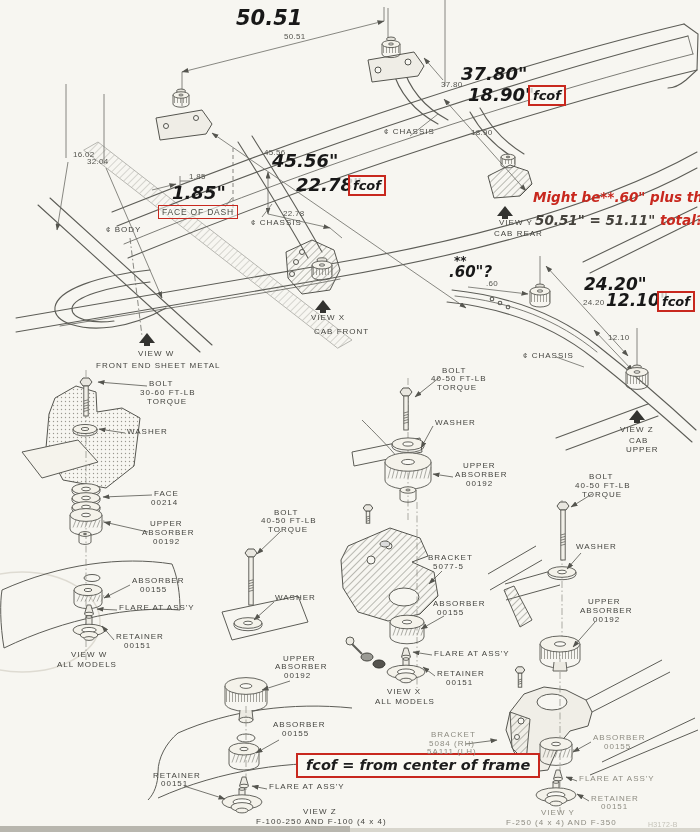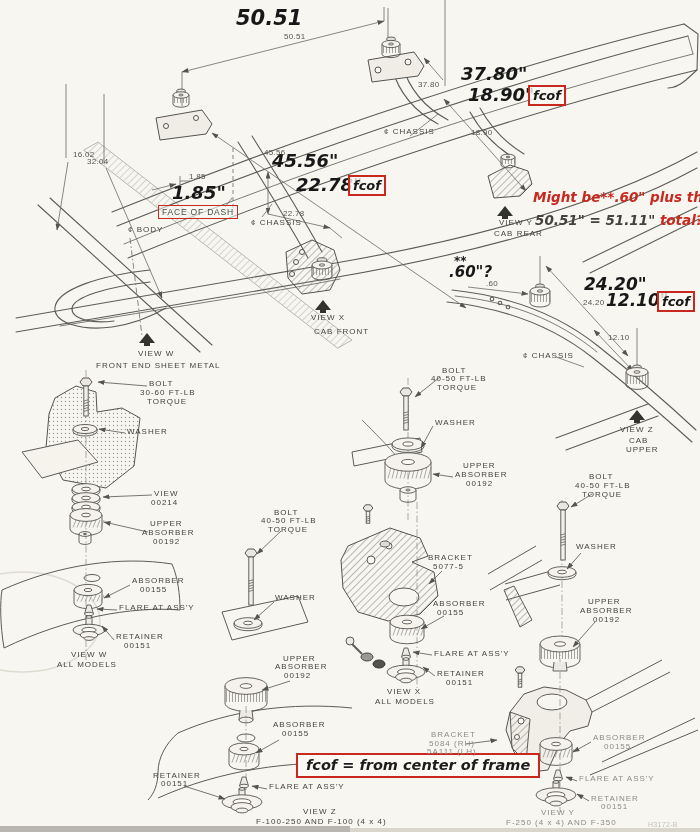--- a/index.html
+++ b/index.html
@@ -525,34 +525,34 @@
 <span class="hand" style="left:606px;top:292px;font-size:17px">12.10"</span>
 <span class="fbox" style="left:657px;top:291px">fcof</span>
 <span class="hand" style="left:454px;top:255px;font-size:12px">**</span>
 <span class="hand" style="left:449px;top:265px;font-size:15px">.60"?</span>
 <span class="note" style="left:533px;top:191px">Might be**.60" plus the</span>
 <span class="note" style="left:535px;top:214px"><span style="color:#45423c">50.51" = 51.11"</span> <span>total?</span></span>
 <span class="legend" style="left:296px;top:753px">fcof = from center of frame</span>
 <span class="rbox" style="left:158px;top:205px">FACE OF DASH</span>
 
 <span class="pn" style="left:284px;top:32px">50.51</span>
-<span class="pn" style="left:418px;top:80px">37.80</span>
+<span class="pn" style="left:441px;top:80px">37.80</span>
 <span class="pn" style="left:471px;top:128px">18.90</span>
 <span class="pn" style="left:73px;top:150px">16.02</span>
 <span class="pn" style="left:87px;top:157px">32.04</span>
 <span class="pn" style="left:264px;top:148px">45.56</span>
 <span class="pn" style="left:189px;top:172px">1.85</span>
 <span class="pn" style="left:283px;top:209px">22.78</span>
 <span class="pn" style="left:486px;top:279px">.60</span>
 <span class="pn" style="left:583px;top:298px">24.20</span>
 <span class="pn" style="left:608px;top:333px">12.10</span>
 
 <span class="p" style="left:384px;top:127px">¢ CHASSIS</span>
 <span class="p" style="left:251px;top:218px">¢ CHASSIS</span>
-<span class="p" style="left:128px;top:225px">¢ BODY</span>
+<span class="p" style="left:106px;top:225px">¢ BODY</span>
 <span class="p" style="left:523px;top:351px">¢ CHASSIS</span>
 
 <span class="p" style="left:138px;top:349px">VIEW W</span>
 <span class="p" style="left:96px;top:361px">FRONT END SHEET METAL</span>
 <span class="p" style="left:311px;top:313px">VIEW X</span>
 <span class="p" style="left:314px;top:327px">CAB FRONT</span>
 <span class="p" style="left:499px;top:218px">VIEW Y</span>
 <span class="p" style="left:494px;top:229px">CAB REAR</span>
 <span class="p" style="left:620px;top:425px">VIEW Z</span>
 <span class="p" style="left:629px;top:436px">CAB</span>
@@ -563,21 +563,21 @@
 <span class="p" style="left:375px;top:697px">ALL MODELS</span>
 <span class="p" style="left:303px;top:807px">VIEW Z</span>
 <span class="p" style="left:256px;top:817px">F-100-250 AND F-100 (4 x 4)</span>
 <span class="p light" style="left:541px;top:808px">VIEW Y</span>
 <span class="p light" style="left:506px;top:818px">F-250 (4 x 4) AND F-350</span>
 
 <span class="p" style="left:149px;top:379px">BOLT</span>
 <span class="p" style="left:140px;top:388px">30-60 FT-LB</span>
 <span class="p" style="left:147px;top:397px">TORQUE</span>
 <span class="p" style="left:127px;top:427px">WASHER</span>
-<span class="p" style="left:154px;top:489px">VIEW</span>
+<span class="p" style="left:154px;top:489px">FACE</span>
 <span class="p" style="left:151px;top:498px">00214</span>
 <span class="p" style="left:150px;top:519px">UPPER</span>
 <span class="p" style="left:142px;top:528px">ABSORBER</span>
 <span class="p" style="left:153px;top:537px">00192</span>
 <span class="p" style="left:132px;top:576px">ABSORBER</span>
 <span class="p" style="left:140px;top:585px">00155</span>
 <span class="p" style="left:119px;top:603px">FLARE AT ASS'Y</span>
 <span class="p" style="left:116px;top:632px">RETAINER</span>
 <span class="p" style="left:124px;top:641px">00151</span>
 

